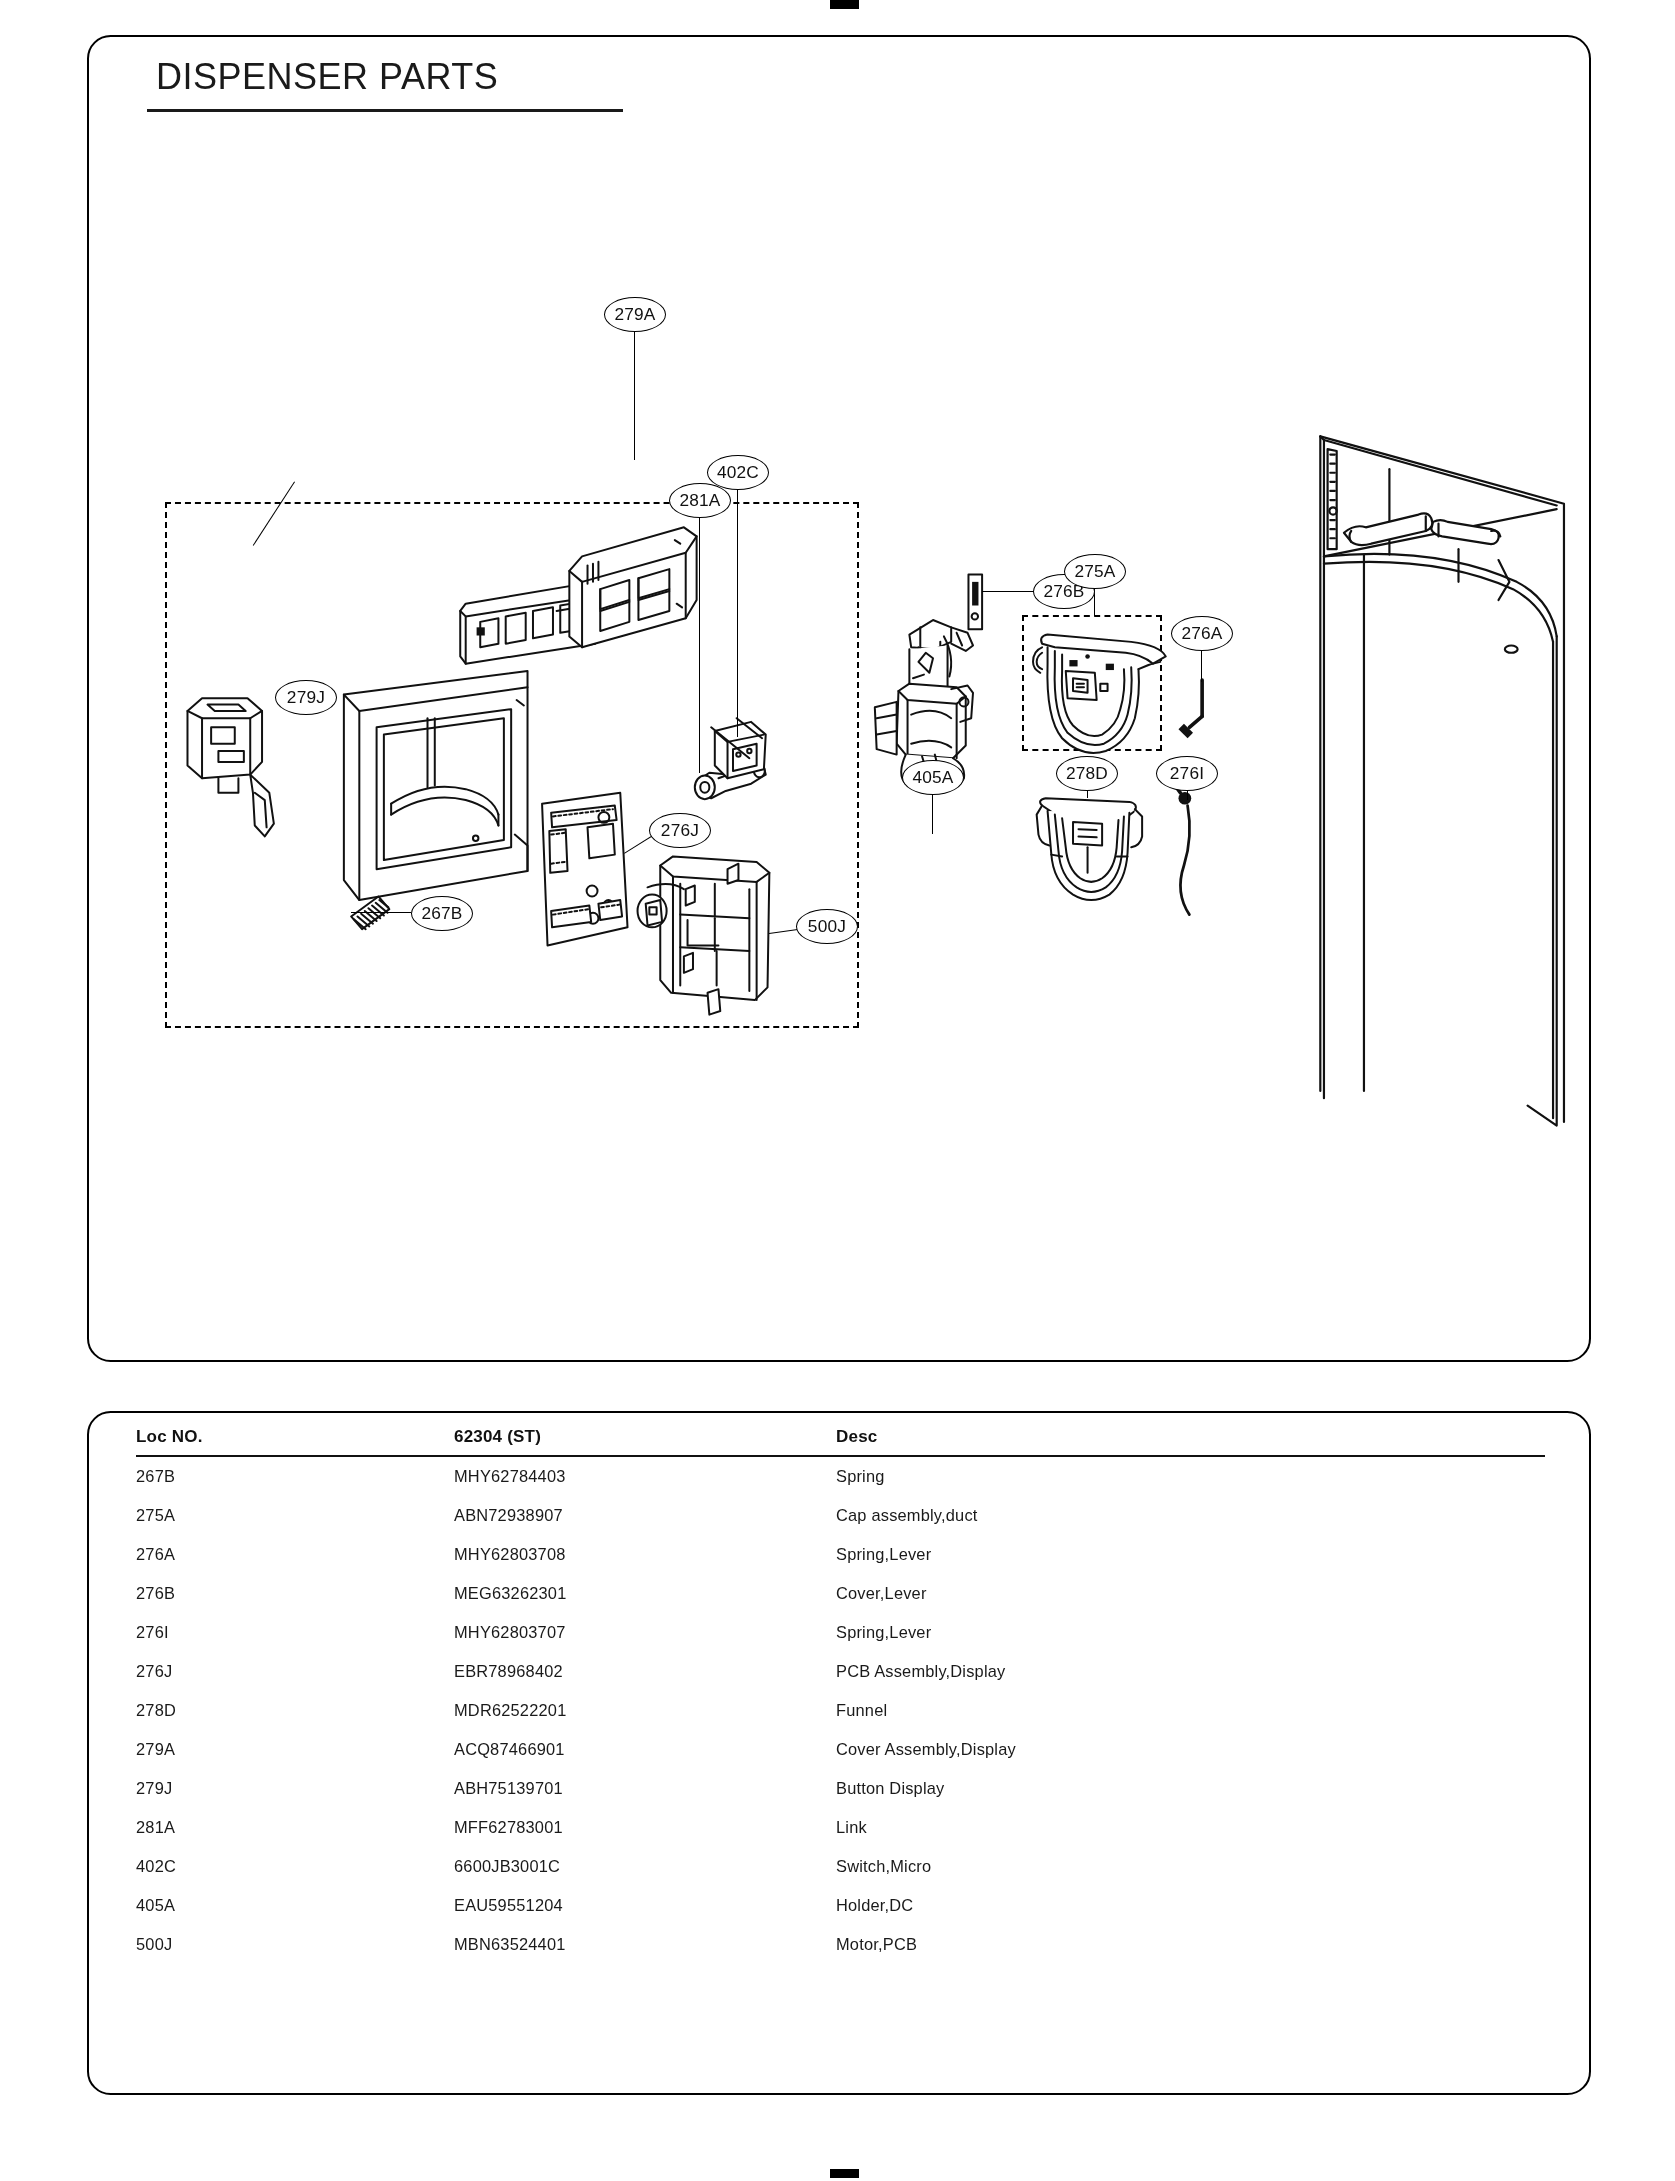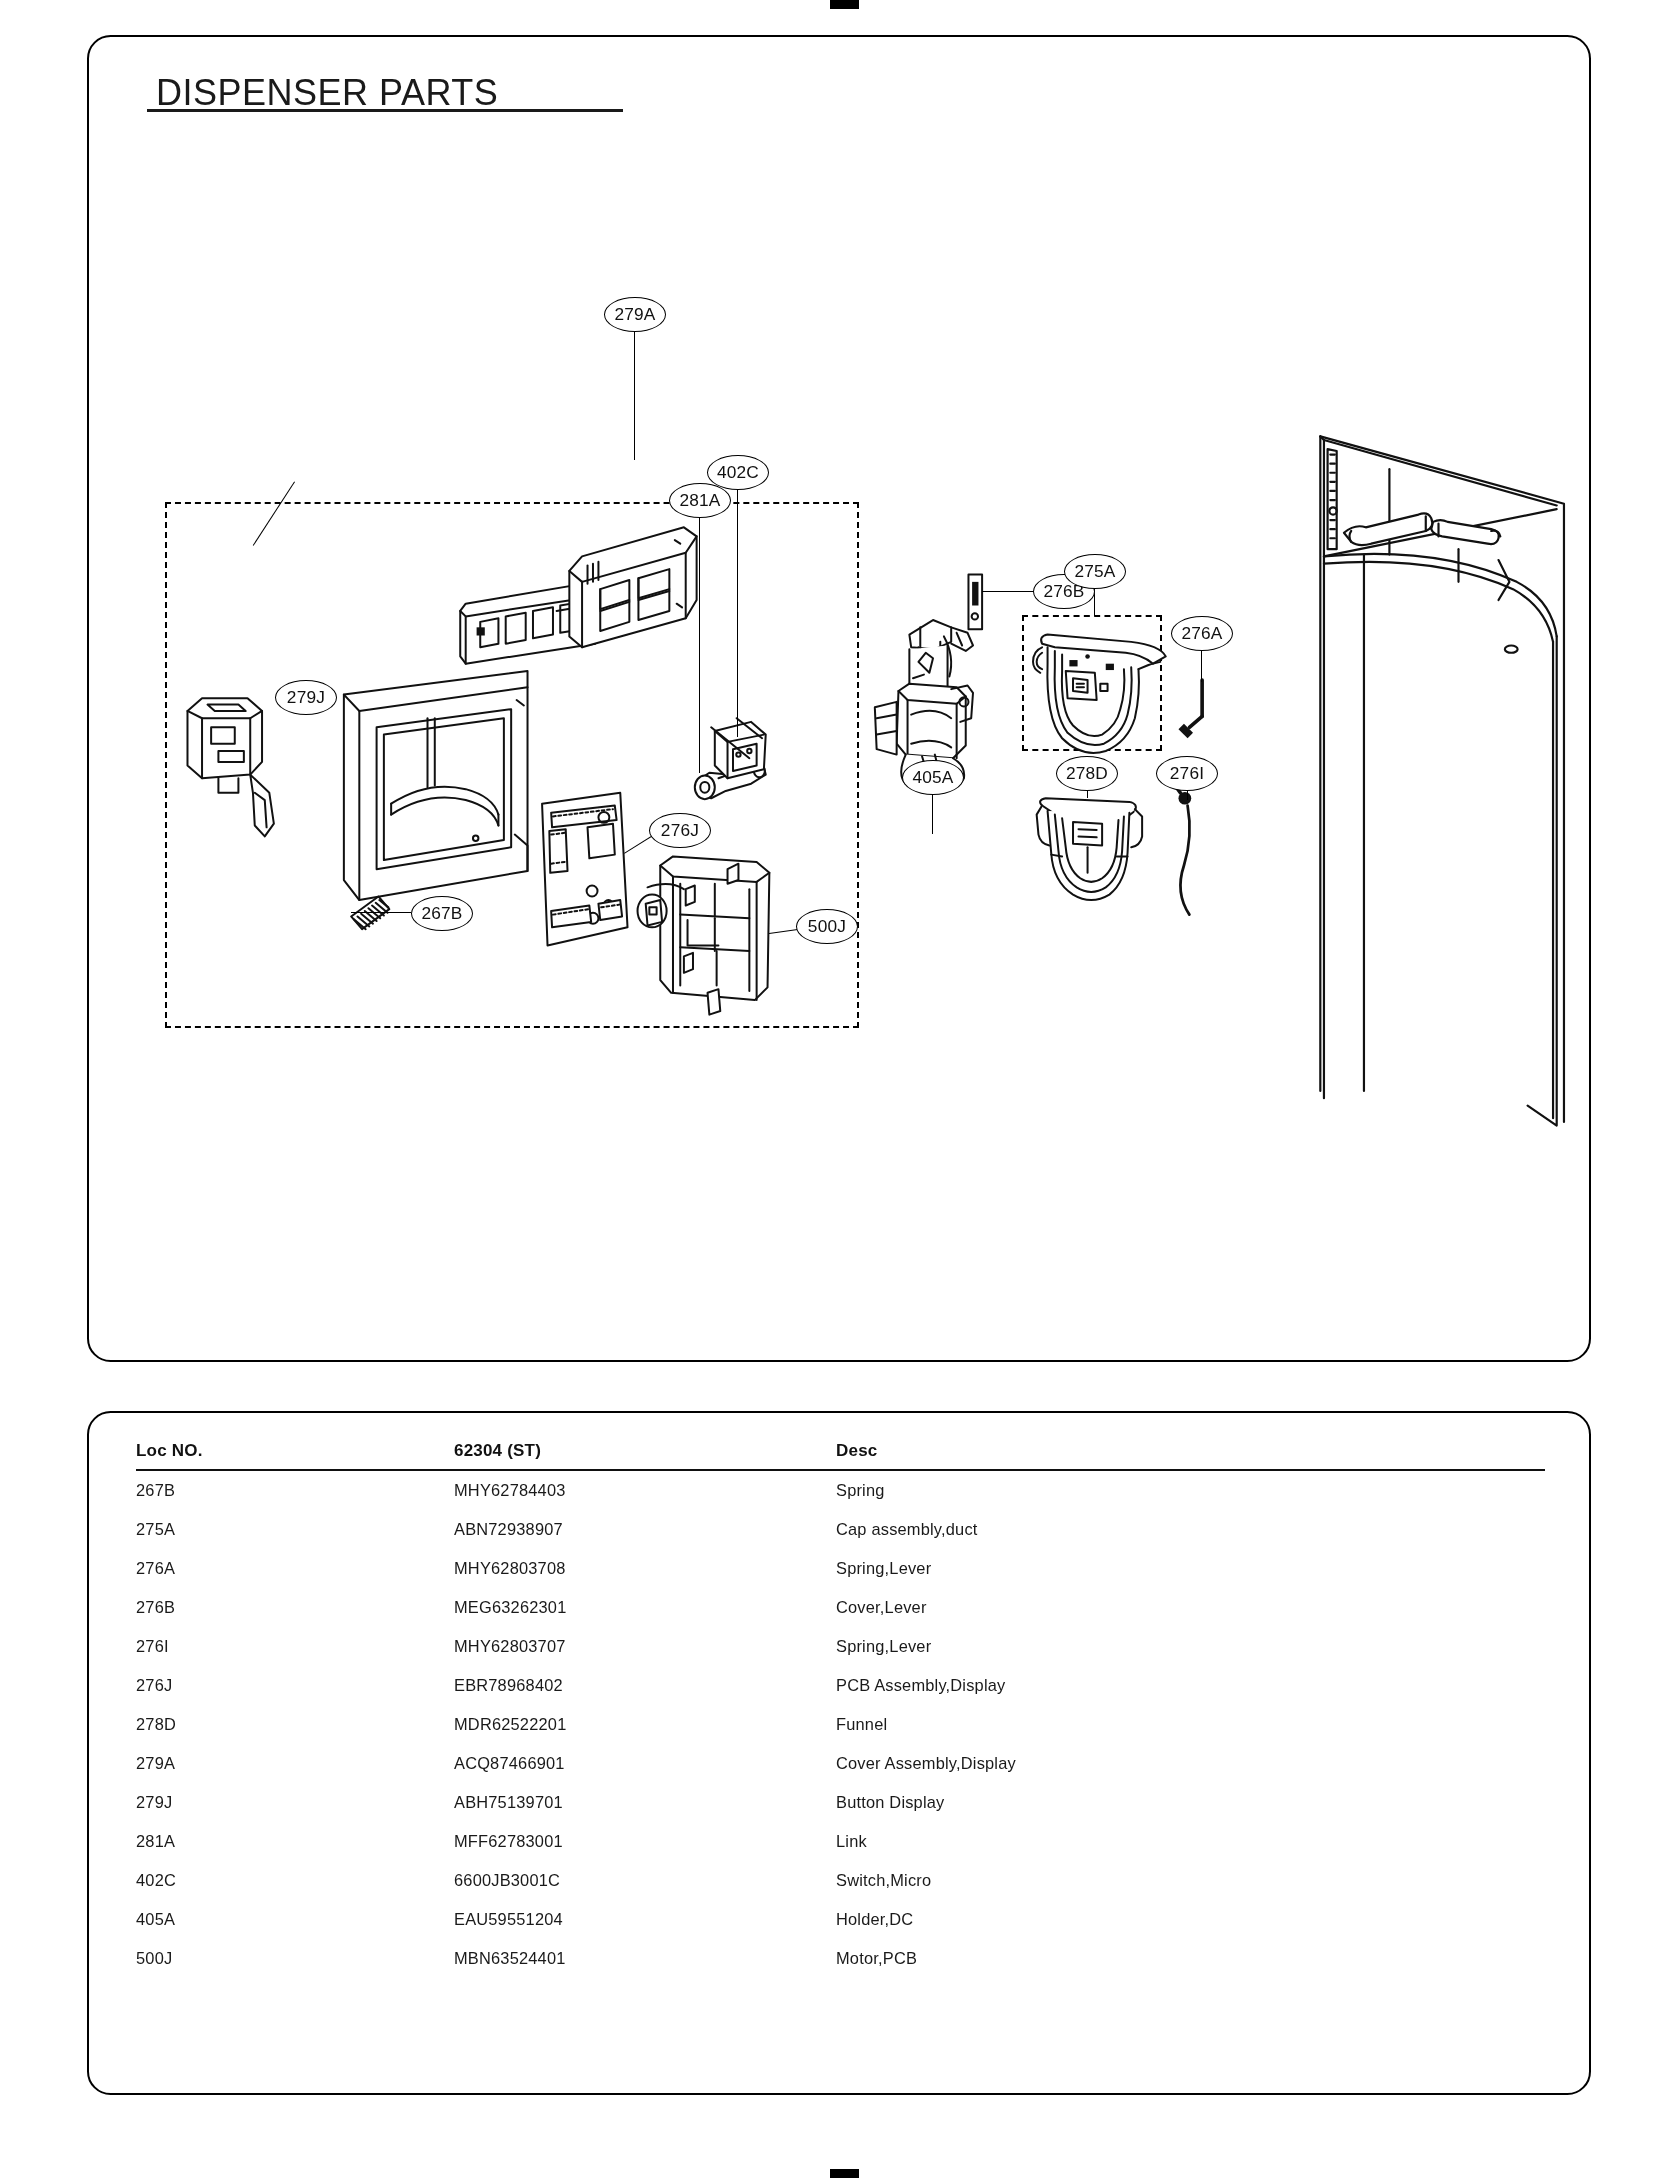--- a/index.html
+++ b/index.html
@@ -52,21 +52,21 @@
     left: 87px;
     top: 1411px;
     width: 1504px;
     height: 684px;
   }
 
   
   .page-title {
     position: absolute;
     left: 156px;
-    top: 72px;
+    top: 56px;
     font-size: 36px;
     letter-spacing: 0.5px;
     color: #1a1a1a;
     white-space: nowrap;
   }
   .title-rule {
     position: absolute;
     left: 147px;
     top: 109px;
     width: 476px;
@@ -131,21 +131,20 @@
     pointer-events: none;
     z-index: 2;
   }
 
   
   .table-wrap {
     position: absolute;
     left: 136px;
     top: 1427px;
     width: 1409px;
-    margin-top: 14px;
   }
   table.parts {
     border-collapse: collapse;
     width: 100%;
     font-size: 16.4px;
   }
   table.parts th {
     text-align: left;
     font-weight: bold;
     font-size: 17px;

